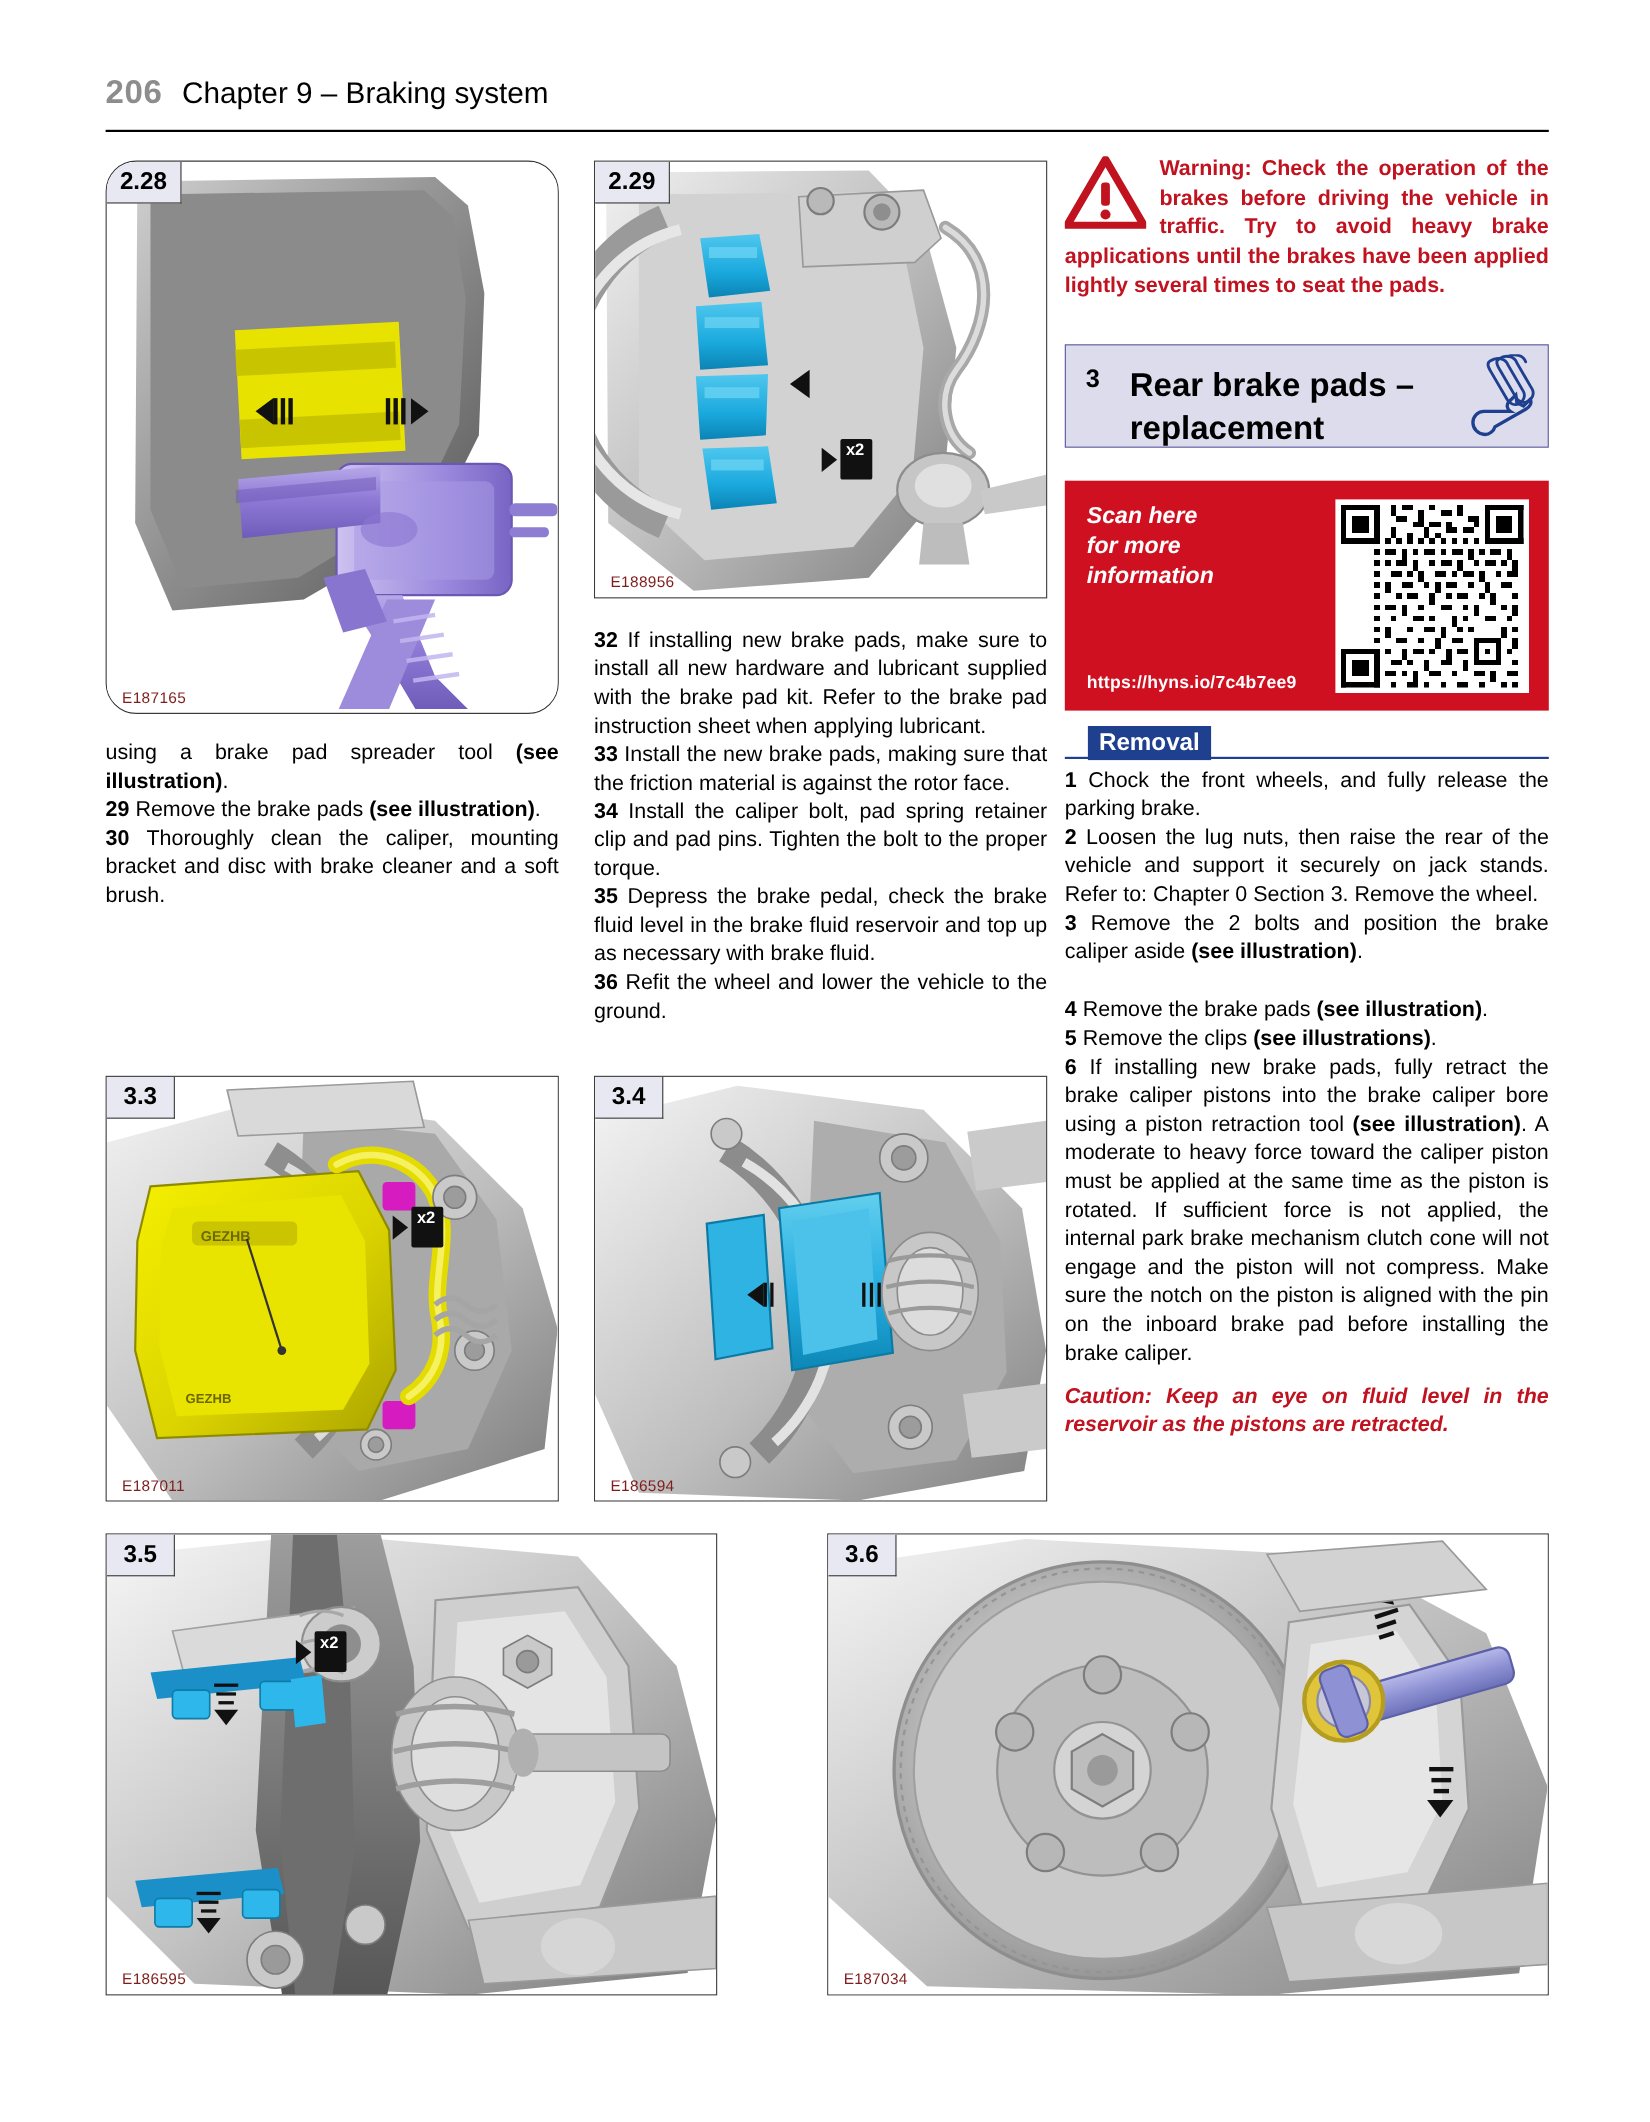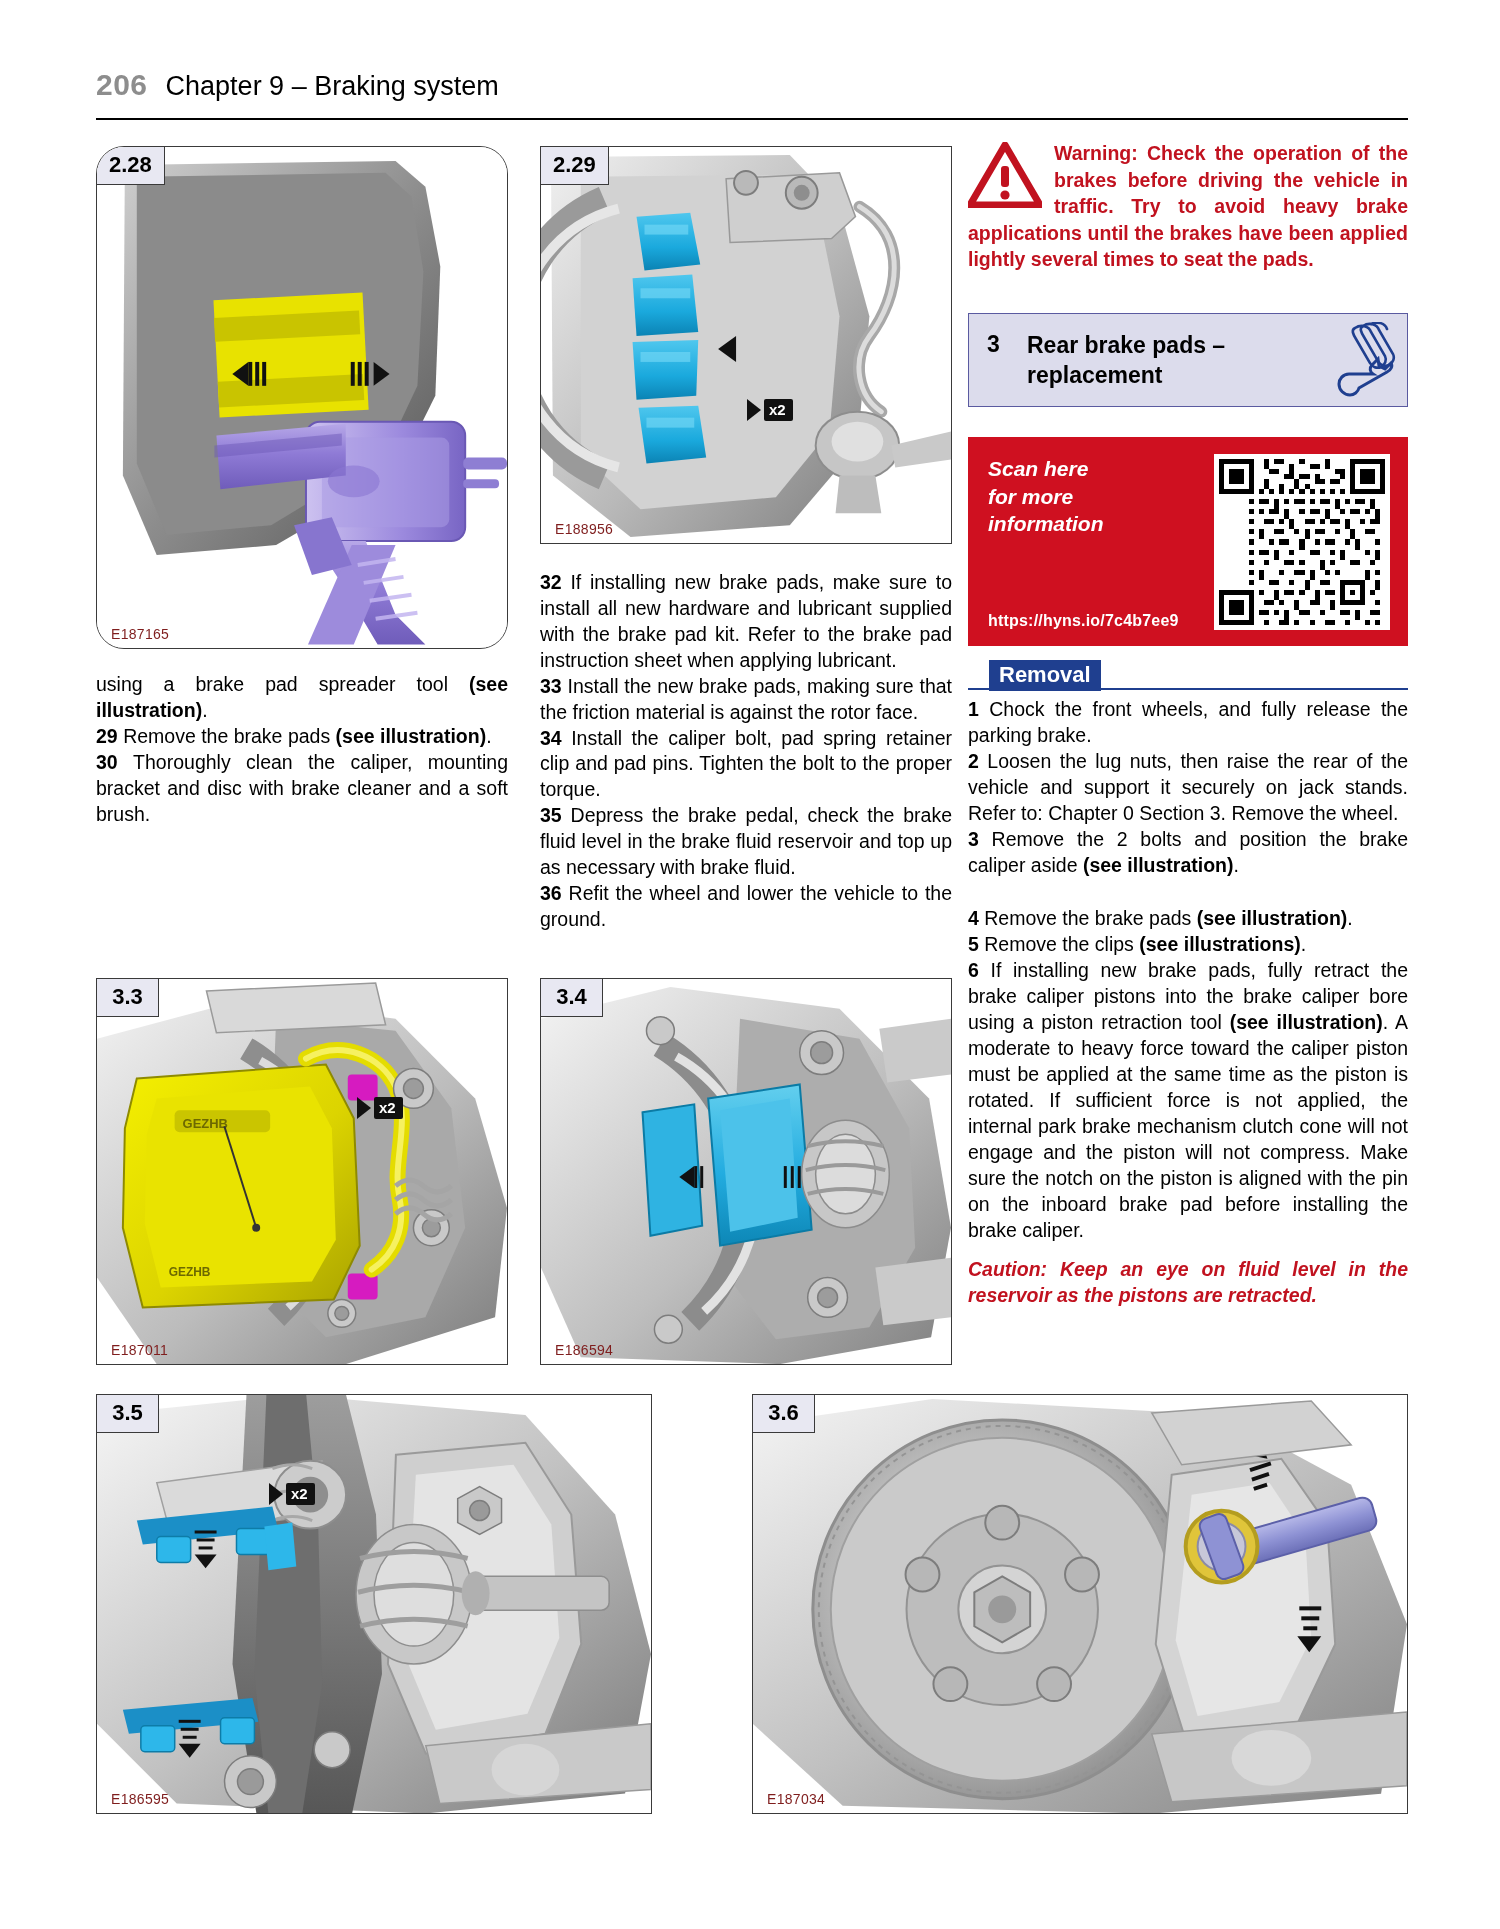--- a/index.html
+++ b/index.html
@@ -101,21 +101,21 @@
     width: 0; height: 0;
     border-top: 11px solid transparent;
     border-bottom: 11px solid transparent;
     border-right: 14px solid #111;
   }
   .badge-x2 .tag {
     background: #111;
     color: #fff;
     font-size: 15px;
     font-weight: bold;
-    padding: 2px 7px 3px 5px;
+    padding: 2px 7px 18px 5px;
     border-radius: 2px;
   }
 
   
   .col {
     position: absolute;
     font-size: 19.5px;
     line-height: 1.33;
     text-align: justify;
     color: #000;
@@ -169,21 +169,21 @@
     position: absolute;
     left: 18px;
     top: 17px;
     font-size: 23px;
     font-weight: bold;
   }
   .section-title {
     position: absolute;
     left: 58px;
     top: 17px;
-    font-size: 23px;
+    font-size: 30px;
     font-weight: bold;
     line-height: 1.3;
     width: 280px;
   }
   .spanner-icon {
     position: absolute;
     right: 8px;
     top: 8px;
     width: 64px;
     height: 78px;

